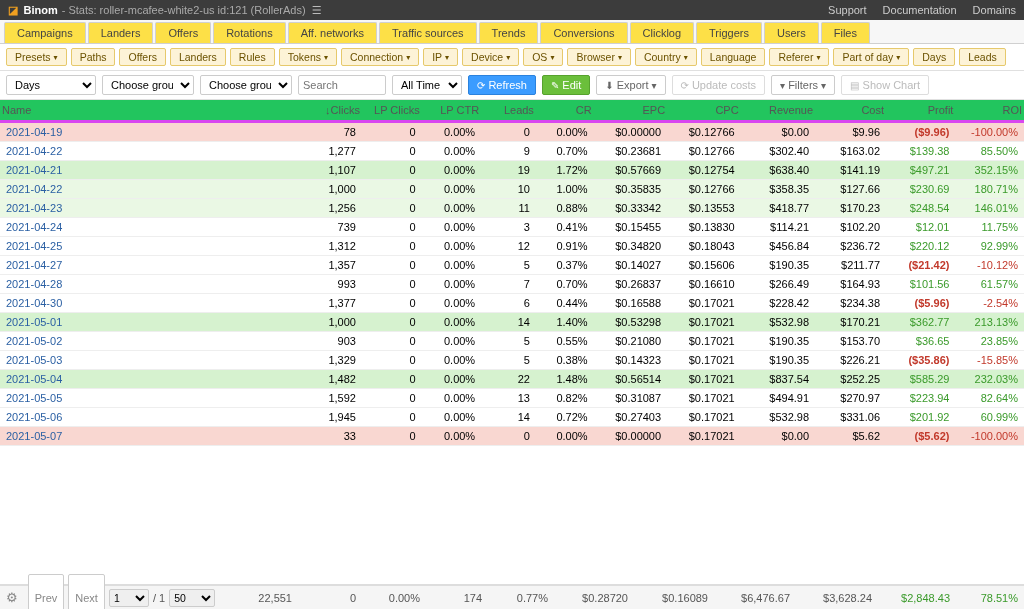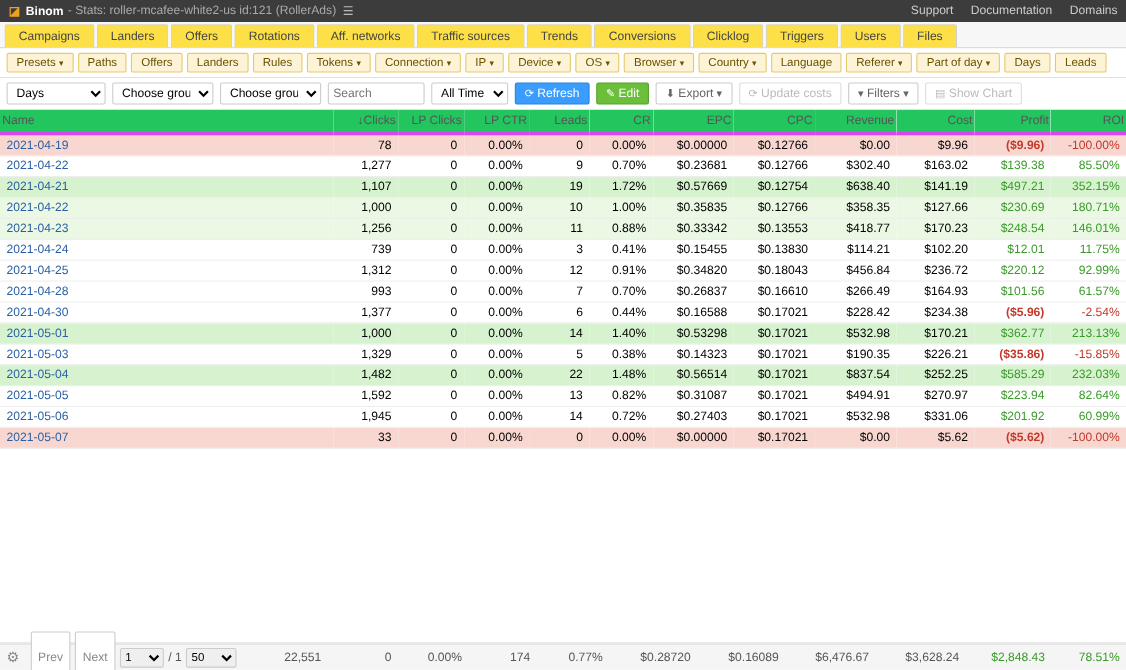--- a/index.html
+++ b/index.html
@@ -389,20 +389,34 @@
           <td>12</td>
           <td>0.91%</td>
           <td>$0.34820</td>
           <td>$0.18043</td>
           <td>$456.84</td>
           <td>$236.72</td>
           <td class="profit-pos">$220.12</td>
           <td class="roi-pos">92.99%</td>
         </tr>
         <tr>
+          <td class="name">2021-04-27</td>
+          <td>1,357</td>
+          <td>0</td>
+          <td>0.00%</td>
+          <td>5</td>
+          <td>0.37%</td>
+          <td>$0.14027</td>
+          <td>$0.15606</td>
+          <td>$190.35</td>
+          <td>$211.77</td>
+          <td class="profit-neg">($21.42)</td>
+          <td class="roi-neg">-10.12%</td>
+        </tr>
+        <tr>
           <td class="name">2021-04-28</td>
           <td>993</td>
           <td>0</td>
           <td>0.00%</td>
           <td>7</td>
           <td>0.70%</td>
           <td>$0.26837</td>
           <td>$0.16610</td>
           <td>$266.49</td>
           <td>$164.93</td>
@@ -429,20 +443,34 @@
           <td>0</td>
           <td>0.00%</td>
           <td>14</td>
           <td>1.40%</td>
           <td>$0.53298</td>
           <td>$0.17021</td>
           <td>$532.98</td>
           <td>$170.21</td>
           <td class="profit-pos">$362.77</td>
           <td class="roi-pos">213.13%</td>
+        </tr>
+        <tr>
+          <td class="name">2021-05-02</td>
+          <td>903</td>
+          <td>0</td>
+          <td>0.00%</td>
+          <td>5</td>
+          <td>0.55%</td>
+          <td>$0.21080</td>
+          <td>$0.17021</td>
+          <td>$190.35</td>
+          <td>$153.70</td>
+          <td class="profit-pos">$36.65</td>
+          <td class="roi-pos">23.85%</td>
         </tr>
         <tr>
           <td class="name">2021-05-03</td>
           <td>1,329</td>
           <td>0</td>
           <td>0.00%</td>
           <td>5</td>
           <td>0.38%</td>
           <td>$0.14323</td>
           <td>$0.17021</td>

